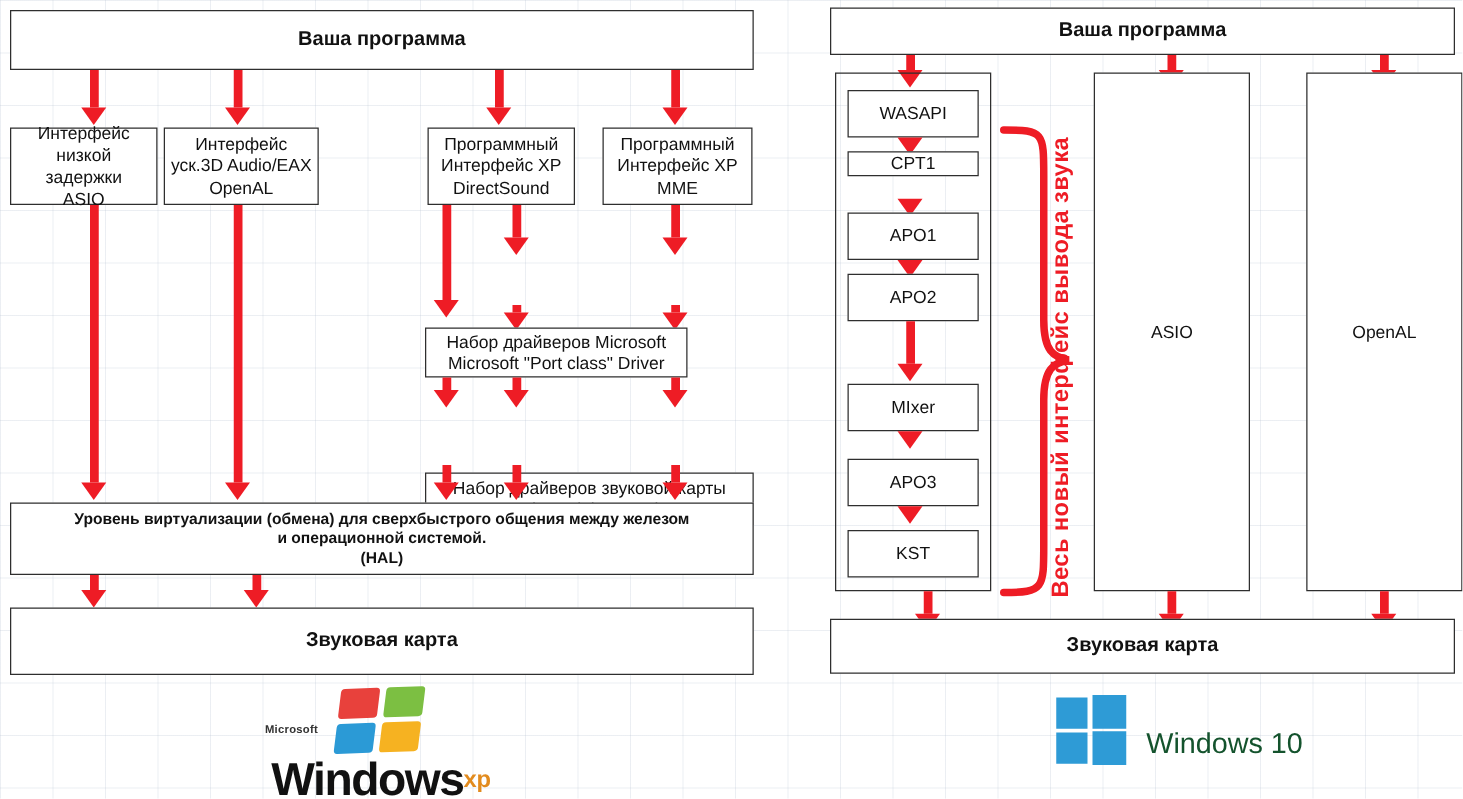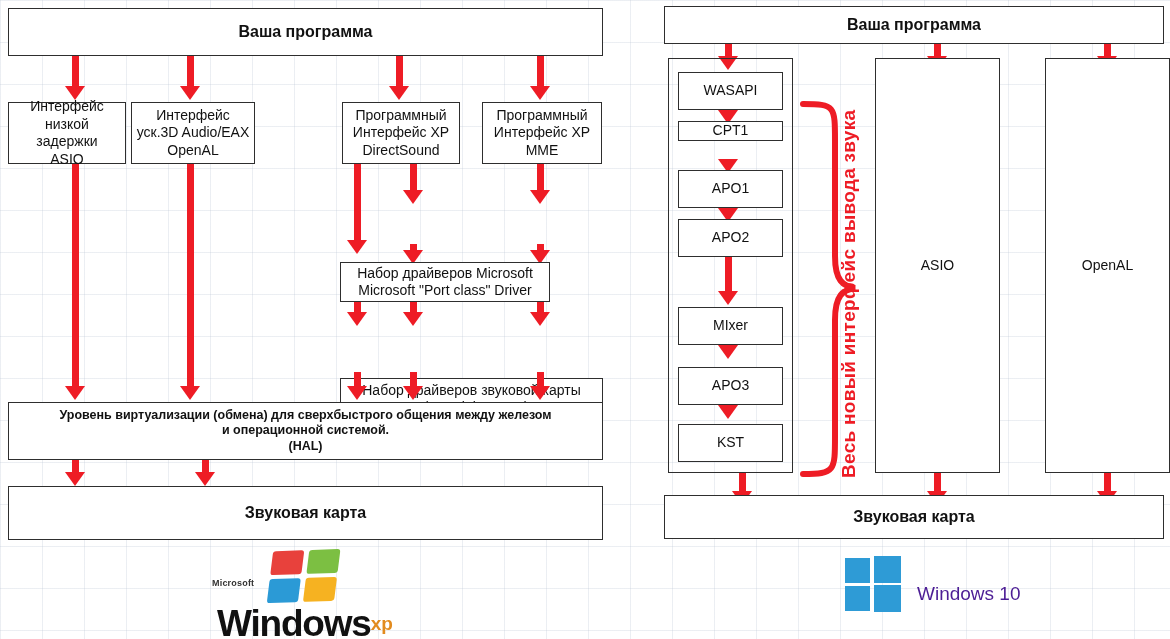--- a/index.html
+++ b/index.html
@@ -135,22 +135,22 @@
     width: 56px;
     height: 56px;
   }
   .w10-flag i {
     position: absolute;
     display: block;
     background: #2e9bd6;
   }
   .w10-text {
     margin-left: 16px;
-    font-size: 19px;
-    color: #4c1d95;
+    font-size: 23px;
+    color: #14532d;
     margin-top: 20px;
   }
 </style>
 </head>
 <body>
 
 <div class="grid"></div>
 
 <div class="panel" style="left:0; top:0; width:610px; height:639px;">
 

